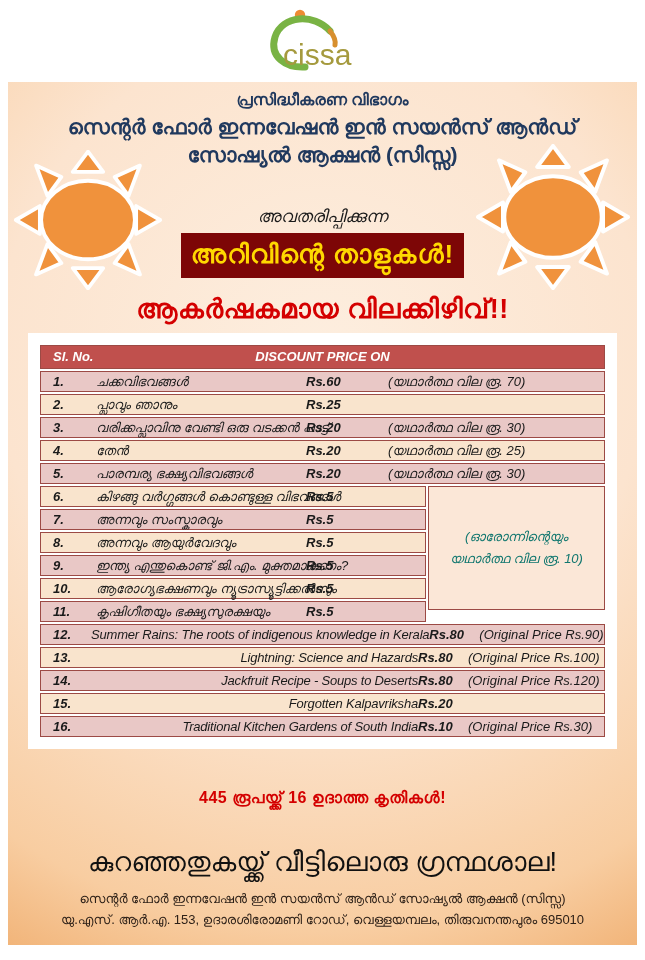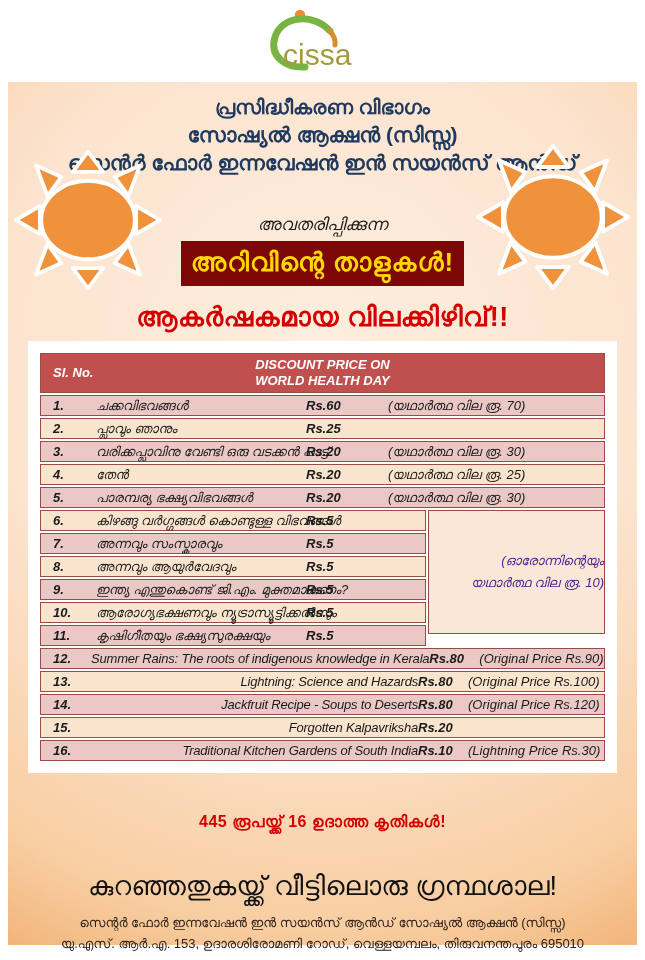--- a/index.html
+++ b/index.html
@@ -6,21 +6,21 @@
   .canvas{position:relative;width:645px;height:960px;background:#ffffff;overflow:hidden;
           font-family:"Liberation Sans","DejaVu Sans",sans-serif;}
   .logo-band{position:absolute;top:0;left:0;width:603px;height:82px;background:#ffffff;
              display:flex;align-items:center;justify-content:center;}
   .logo{display:flex;align-items:flex-end;}
   .poster{position:absolute;left:8px;top:82px;width:629px;height:863px;
           background:radial-gradient(ellipse 115% 85% at 50% 32%,
             #fdeedf 0%, #fce4cf 45%, #f8cda1 78%, #eda45f 100%);
           text-align:center;}
   .hdr{color:var(--navy,#20395e);font-weight:bold;}
-  .hdr1{padding-top:12px;font-size:20px;line-height:27px;}
+  .hdr1{padding-top:4px;font-size:16px;line-height:27px;}
   .hdr2{font-size:21px;line-height:28px;}
   .hdr3{font-size:21px;line-height:28px;}
   .sun{position:absolute;}
   .sun-left{left:4px;top:68px;}
   .sun-right{left:466px;top:62px;}
   .presenting{margin-top:38px;font-size:17px;font-style:italic;color:#1a1a1a;}
   .banner{display:inline-block;margin-top:6px;background:var(--banner-bg,#7d0606);
           color:var(--banner-text,#ffd800);font-size:26px;font-weight:bold;
           padding:6px 10px 8px;letter-spacing:1px;}
   .headline{margin-top:16px;font-size:27px;font-weight:800;color:var(--headline-red,#d40000);
@@ -41,22 +41,22 @@
   .ctitle{white-space:nowrap;}
   .en-title{font-size:13px;letter-spacing:-0.2px;text-align:right;}
   .cprice{font-weight:bold;}
   .corig{padding-left:12px;white-space:nowrap;}
   .en-orig{padding-left:0;}
   .group{display:flex;margin-top:0;}
   .group-left{width:386px;}
   .group-left .trow{margin-top:2px;}
   .group-right{width:175px;margin-left:2px;margin-top:2px;height:122px;
                background:var(--merged-bg,#fbe7d7);border:1px solid var(--border-maroon,#9c4a45);
-               display:flex;flex-direction:column;justify-content:center;text-align:right;
-               font-size:13px;line-height:22px;color:#4c1d95;}
+               display:flex;flex-direction:column;justify-content:center;text-align:center;
+               font-size:13px;line-height:22px;color:#0f766e;}
   .english-row{margin-top:2px;height:19px;border:1px solid var(--border-maroon,#9c4a45);
                background:#f9ece2;text-align:center;font-weight:bold;font-size:13px;
                letter-spacing:7px;line-height:19px;color:#111;}
   .offer{margin-top:40px;font-size:16px;font-weight:800;color:var(--headline-red,#d40000);
          letter-spacing:0.5px;}
   .tagline{margin-top:40px;font-size:27px;color:#111;}
   .footer{margin-top:10px;font-size:13px;line-height:21px;color:#2e2118;}
 </style>
 </head>
 <body>
@@ -97,34 +97,33 @@
         <polygon points="117,55 98,44 98,66"></polygon>
         <polygon points="19,12 39,21 28,36"></polygon>
         <polygon points="101,12 81,21 92,36"></polygon>
         <polygon points="19,98 39,89 28,74"></polygon>
         <polygon points="101,98 81,89 92,74"></polygon>
         <ellipse cx="60" cy="55" rx="37" ry="31"></ellipse>
       </g>
     </svg>
 
     <div class="hdr hdr1">പ്രസിദ്ധീകരണ വിഭാഗം</div>
+    <div class="hdr hdr2">സെന്റർ ഫോർ ഇന്നവേഷൻ ഇൻ സയൻസ് ആൻഡ്</div>
     <div class="hdr hdr3">സോഷ്യൽ ആക്ഷൻ (സിസ്സ)</div>
-    <div class="hdr hdr2">സെന്റർ ഫോർ ഇന്നവേഷൻ ഇൻ സയൻസ് ആൻഡ്</div>
 
     <div class="presenting">അവതരിപ്പിക്കുന്ന</div>
     <div>
       <div class="banner">അറിവിന്റെ താളുകൾ!</div>
     </div>
     <div class="headline">ആകർഷകമായ വിലക്കിഴിവ്!!</div>
 
     <div class="tablewrap">
       <div class="thead">
         <span class="slno">Sl. No.</span>
         <div>DISCOUNT PRICE ON</div>
-        <div>WORLD HEALTH DAY</div>
       </div>
 
       <div>
           <div class="trow ml pink">
             <div class="cno">1.</div>
             <div class="ctitle">ചക്കവിഭവങ്ങൾ</div>
             <div class="cprice">Rs.60</div>
             <div class="corig">(യഥാർത്ഥ വില രൂ. 70)</div>
           </div>
           <div class="trow ml cream">
@@ -214,21 +213,21 @@
           <div class="trow en cream">
             <div class="cno">15.</div>
             <div class="ctitle en-title">Forgotten Kalpavriksha</div>
             <div class="cprice">Rs.20</div>
             <div class="corig en-orig"></div>
           </div>
           <div class="trow en pink">
             <div class="cno">16.</div>
             <div class="ctitle en-title">Traditional Kitchen Gardens of South India</div>
             <div class="cprice">Rs.10</div>
-            <div class="corig en-orig">(Lightning Price Rs.30)</div>
+            <div class="corig en-orig">(Original Price Rs.30)</div>
           </div>
         </div>
     </div>
 
     <div class="offer">445 രൂപയ്ക്ക് 16 ഉദാത്ത കൃതികൾ!</div>
     <div class="tagline">കുറഞ്ഞതുകയ്ക്ക് വീട്ടിലൊരു ഗ്രന്ഥശാല!</div>
 
     <div class="footer">
       <div>സെന്റർ ഫോർ ഇന്നവേഷൻ ഇൻ സയൻസ് ആൻഡ് സോഷ്യൽ ആക്ഷൻ (സിസ്സ)</div>
       <div>യു.എസ്. ആർ.എ. 153, ഉദാരശിരോമണി റോഡ്, വെള്ളയമ്പലം, തിരുവനന്തപുരം 695010</div>

